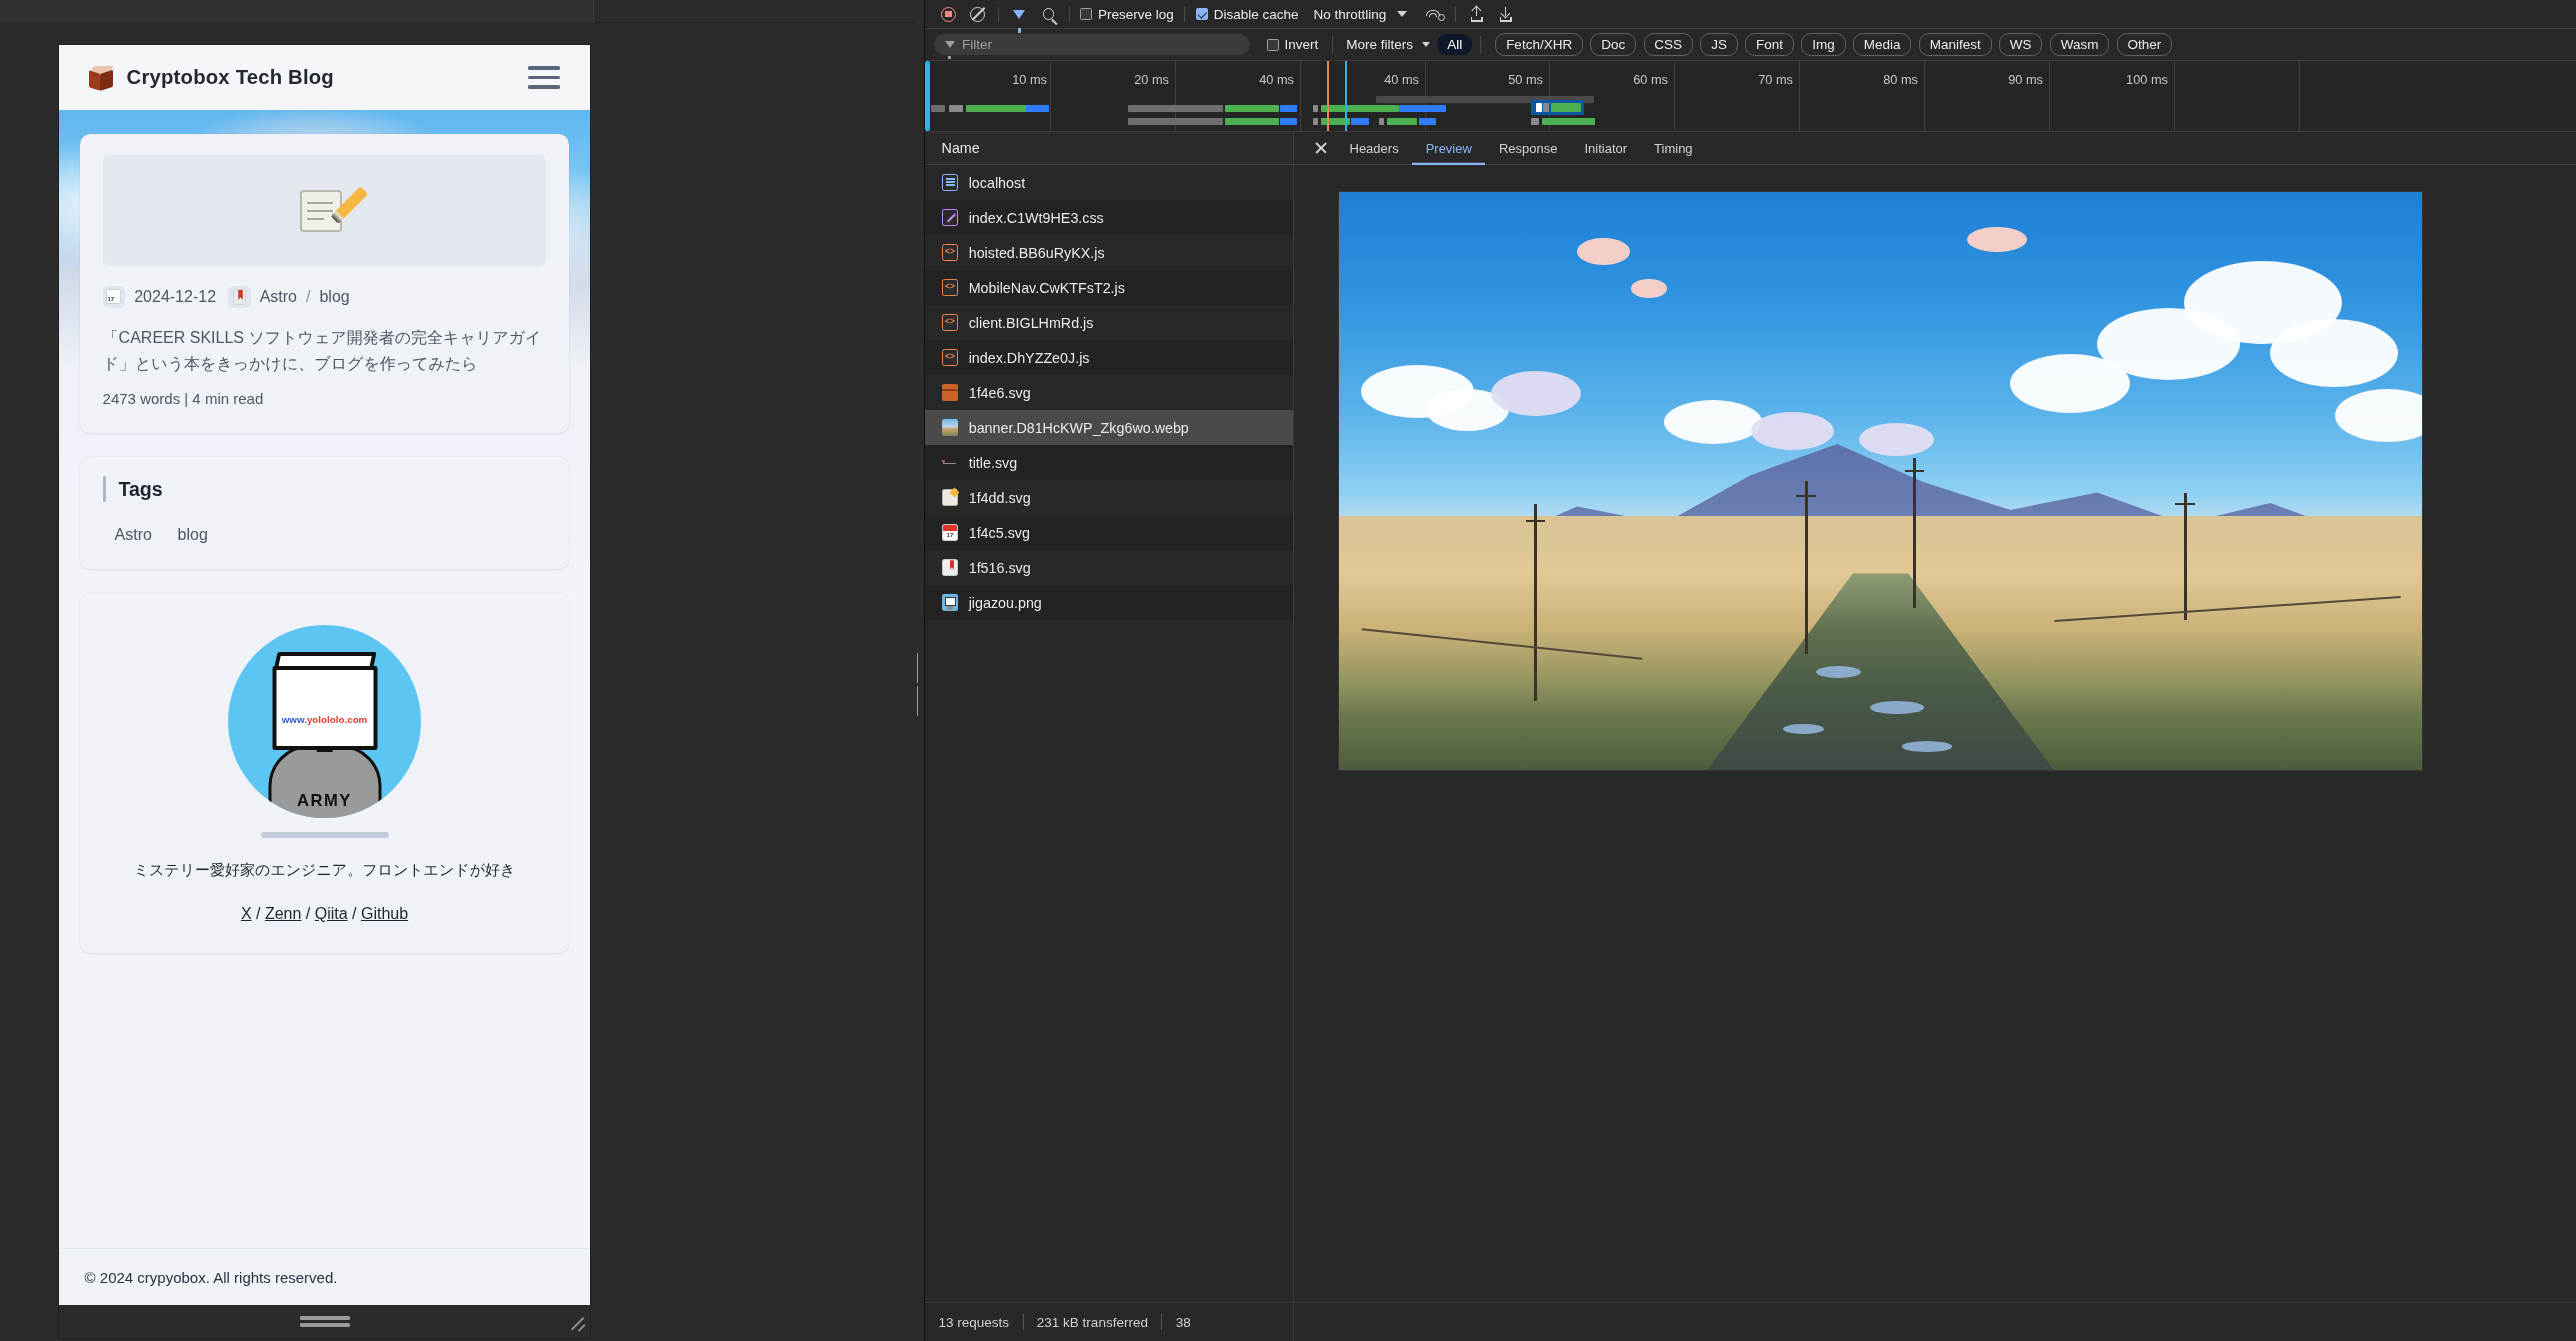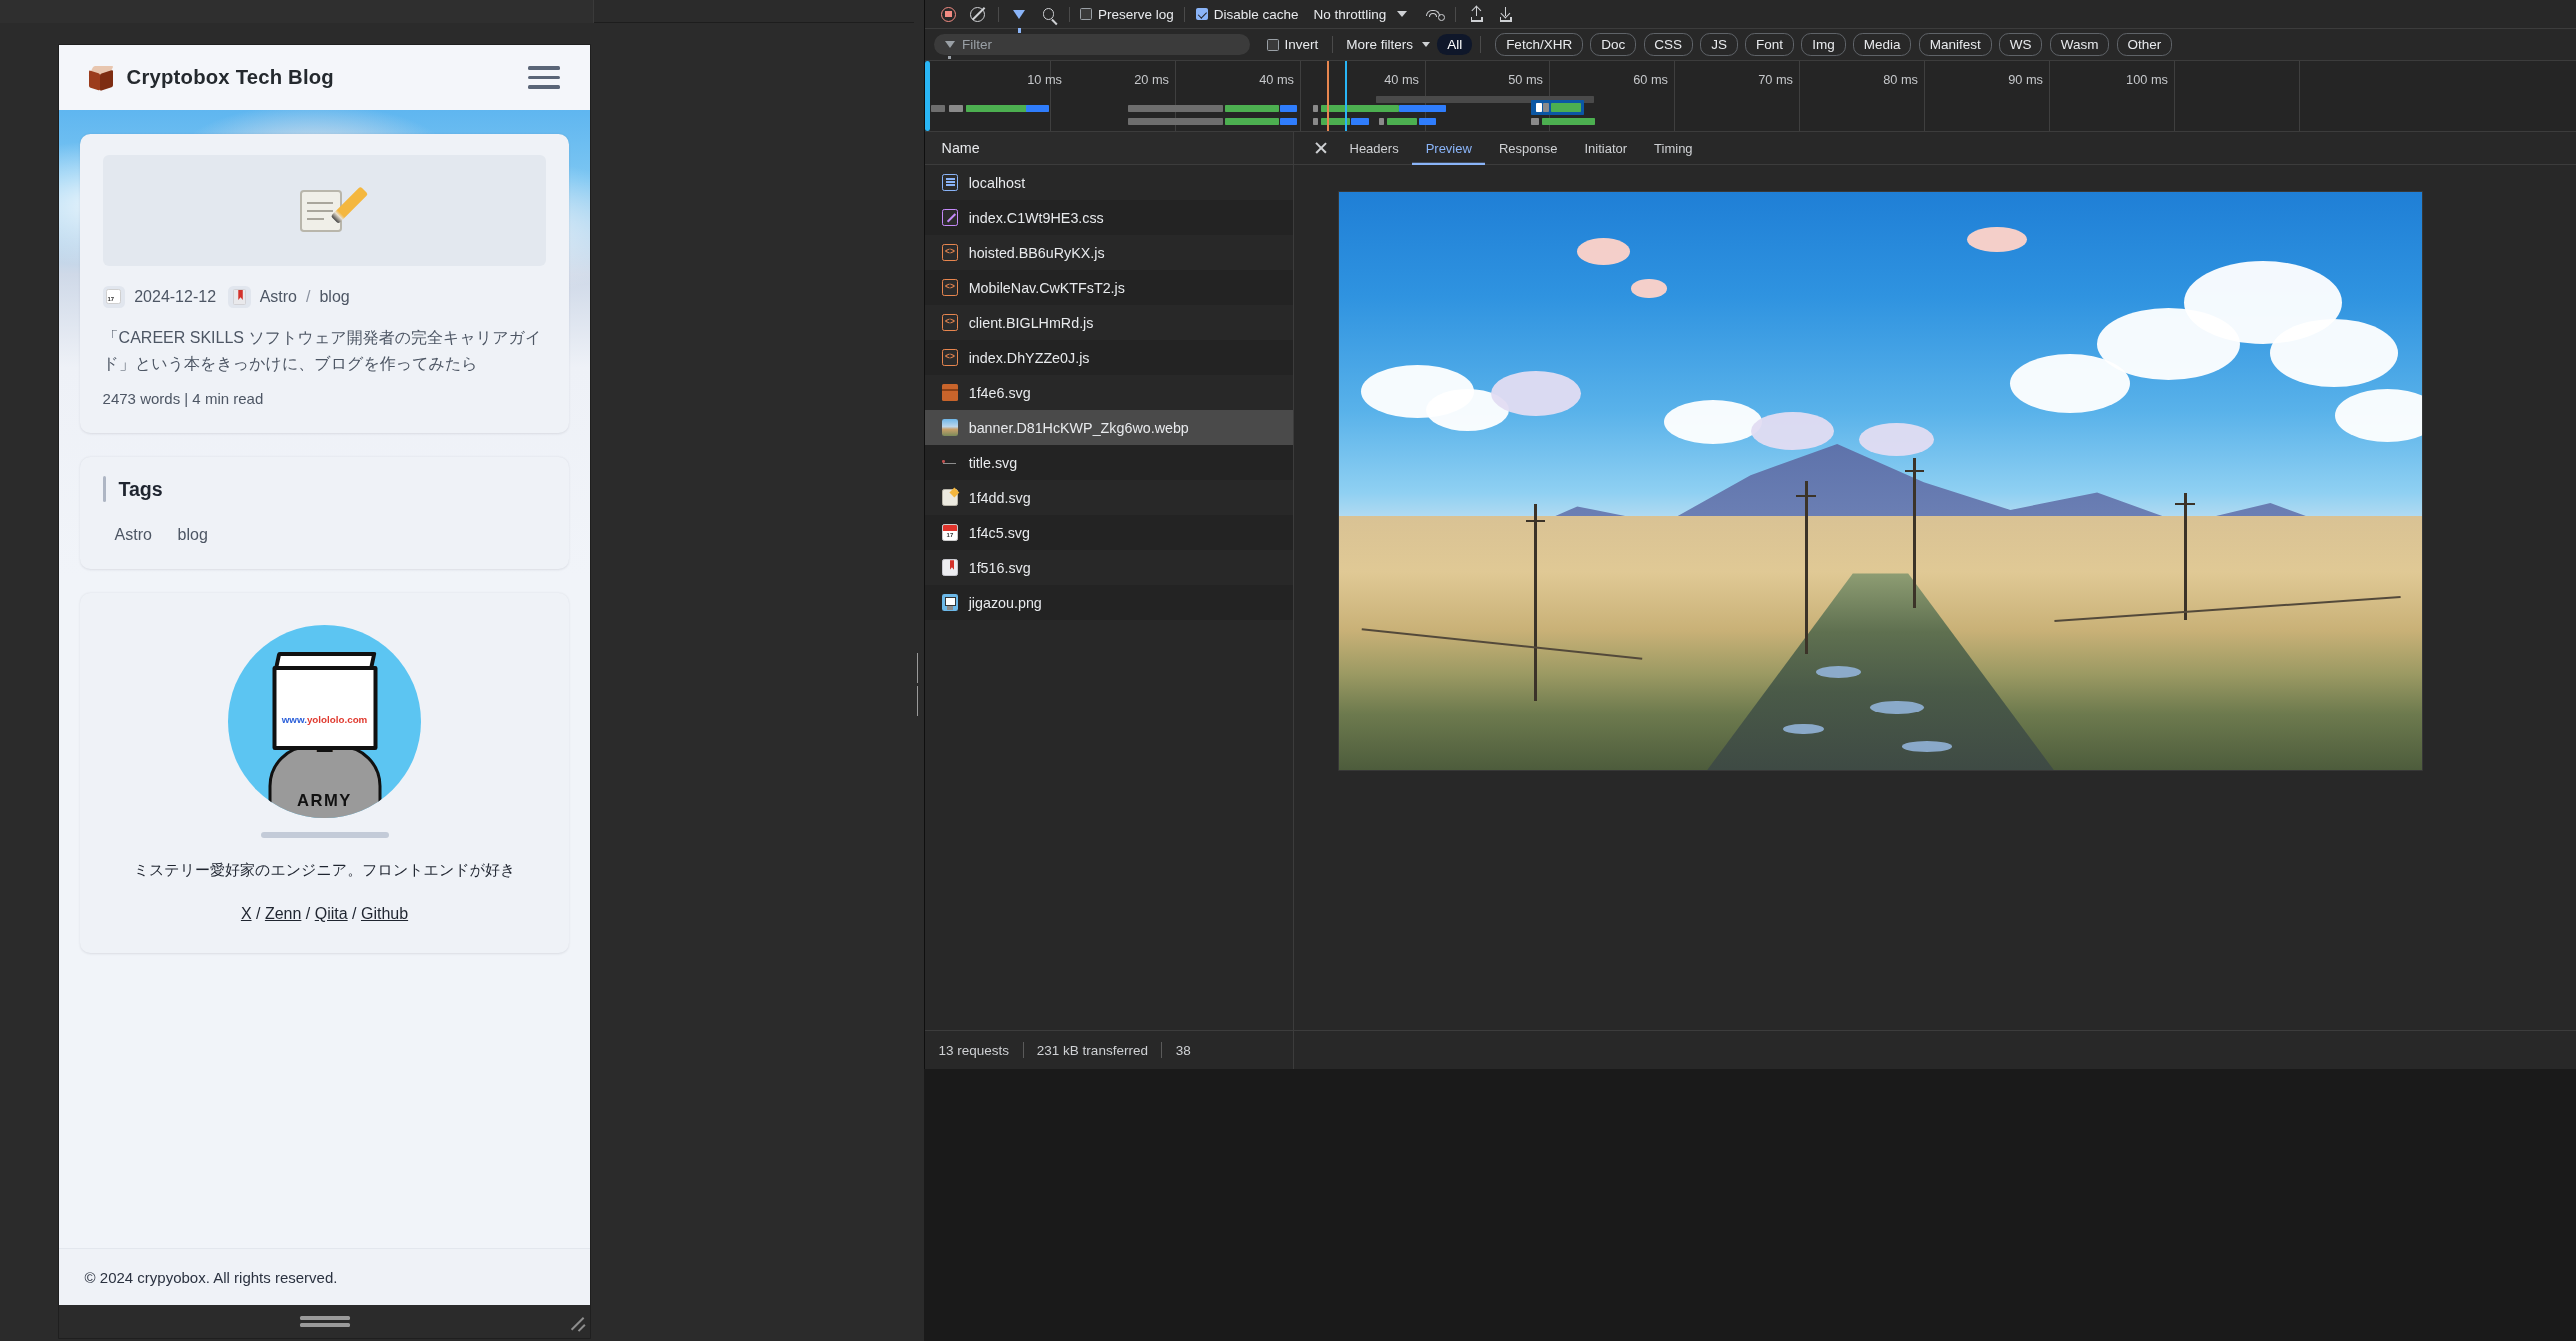--- a/index.html
+++ b/index.html
@@ -183,21 +183,21 @@
 
   
   #pane-drag {
     position:absolute; right:0; top:0; width:10.5px; height:1341px; background:#2b2b2b;
   }
   #pane-drag .bars { position:absolute; left:3px; top:653px; width:4.5px;}
   #pane-drag .bars div { width:1.5px; height:30px; background:#9a9a9a; display:inline-block; margin-right:1.5px;}
 
   
   #devtools {
-    flex: 1 1 auto; height: 1069px; background:#282828;
+    flex: 1 1 auto; height: 1341px; background:#282828;
     color:#e8eaed; display:flex; flex-direction:column;
     border-left:0.8px solid #0f0f0f;
   }
   .dt-toolbar {
     height: 29px; display:flex; align-items:center; gap: 0px;
     padding: 0 9px; background:#282828; border-bottom:0.8px solid #3c3c3c;
     flex: 0 0 29px;
   }
   .tb-icon { width:29px; height:22.6px; display:flex; align-items:center; justify-content:center; cursor:pointer;}
   .ico-record { width:15px;height:15px;border-radius:50%;border:1.9px solid #f28b82; display:flex;align-items:center;justify-content:center;}
@@ -554,21 +554,21 @@
     <div class="ov-gridline" style="left:375px"></div>
     <div class="ov-gridline" style="left:500px"></div>
     <div class="ov-gridline" style="left:624px"></div>
     <div class="ov-gridline" style="left:749px"></div>
     <div class="ov-gridline" style="left:874px"></div>
     <div class="ov-gridline" style="left:999px"></div>
     <div class="ov-gridline" style="left:1124px"></div>
     <div class="ov-gridline" style="left:1249px"></div>
     <div class="ov-gridline" style="left:1374px"></div>
 
-    <div class="ov-label" style="left:143px">10 ms</div>
+    <div class="ov-label" style="left:128px">10 ms</div>
     <div class="ov-label" style="left:250px">20 ms</div>
     <div class="ov-label" style="left:375px">40 ms</div>
     <div class="ov-label" style="left:500px">40 ms</div>
     <div class="ov-label" style="left:624px">50 ms</div>
     <div class="ov-label" style="left:749px">60 ms</div>
     <div class="ov-label" style="left:874px">70 ms</div>
     <div class="ov-label" style="left:999px">80 ms</div>
     <div class="ov-label" style="left:1124px">90 ms</div>
     <div class="ov-label" style="left:1249px">100 ms</div>
 

